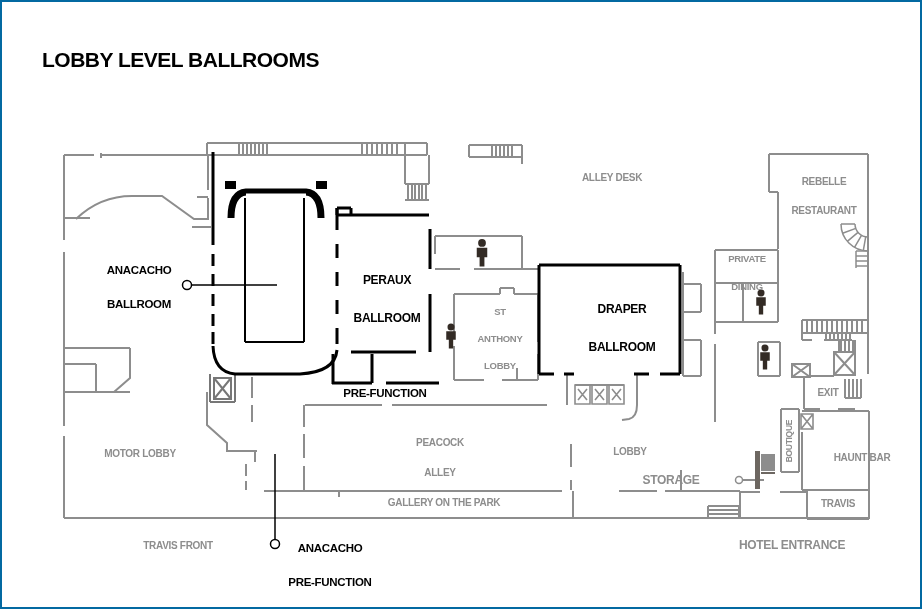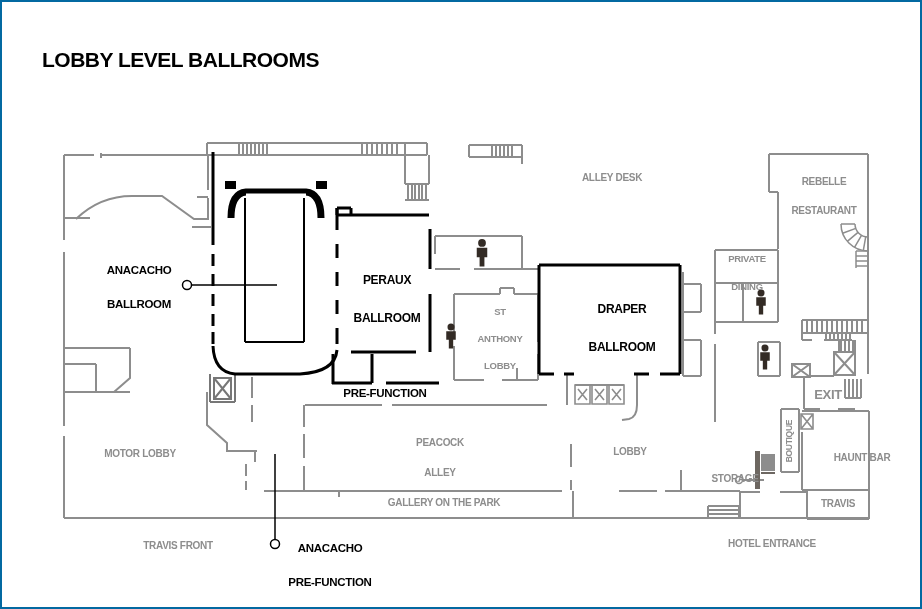--- a/index.html
+++ b/index.html
@@ -178,32 +178,32 @@
        <span>LOBBY</span></div>
 
   <div class="lbl" style="left:550px;top:170px;width:120px;font-size:10px;">ALLEY DESK</div>
 
   <div class="lbl" style="left:762px;top:173px;width:120px;font-size:10px;line-height:14.5px;"><span>REBELLE</span><br>
        <span>RESTAURANT</span></div>
 
   <div class="lbl" style="left:705px;top:250px;width:80px;font-size:9.5px;line-height:14px;"><span>PRIVATE</span><br>
        <span>DINING</span></div>
 
-  <div class="lbl" style="left:796px;top:385px;width:60px;font-size:13px;">EXIT</div>
+  <div class="lbl" style="left:796px;top:385px;width:60px;font-size:10px;">EXIT</div>
 
   <div class="lbl vertical" style="left:757px;top:434px;width:60px;font-size:8.5px;">BOUTIQUE</div>
 
   <div class="lbl" style="left:774px;top:450px;width:120px;font-size:10px;margin-left:26px;">HAUNT BAR</div>
 
-  <div class="lbl" style="left:693px;top:471px;width:80px;font-size:10px;">STORAGE</div>
+  <div class="lbl" style="left:629px;top:471px;width:80px;font-size:12px;">STORAGE</div>
 
 
   <div class="lbl" style="left:796px;top:496px;width:80px;font-size:10px;">TRAVIS</div>
 
-  <div class="lbl" style="left:710px;top:536px;width:120px;font-size:10px;">HOTEL ENTRANCE</div>
+  <div class="lbl" style="left:730px;top:536px;width:120px;font-size:12px;">HOTEL ENTRANCE</div>
 
   <div class="lbl" style="left:588px;top:444px;width:80px;font-size:10px;">LOBBY</div>
 
   <div class="lbl" style="left:378px;top:433px;width:120px;font-size:10px;line-height:15px;"><span>PEACOCK</span><br>
        <span>ALLEY</span></div>
 
   <div class="lbl" style="left:362px;top:495px;width:160px;font-size:10px;">GALLERY ON THE PARK</div>
 
   <div class="lbl" style="left:78px;top:446px;width:120px;font-size:10px;">MOTOR LOBBY</div>
 

